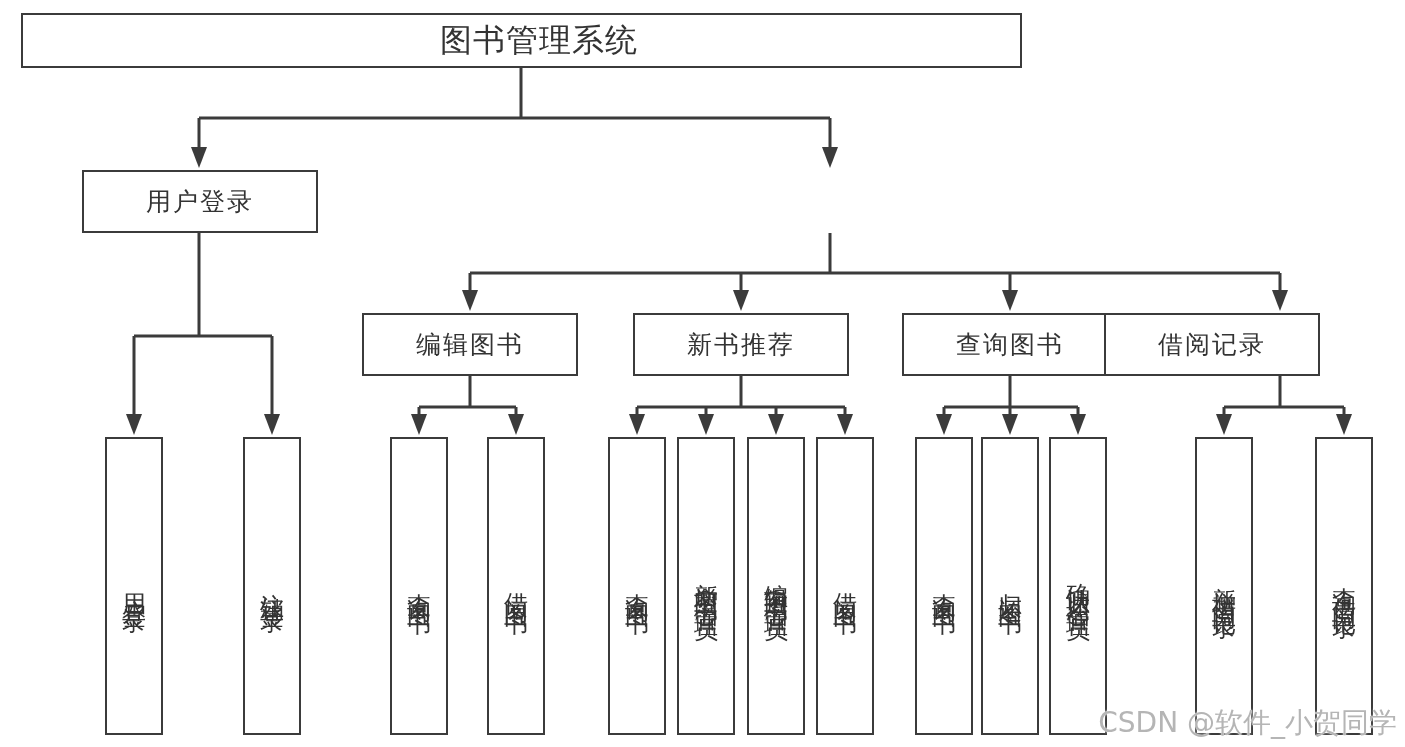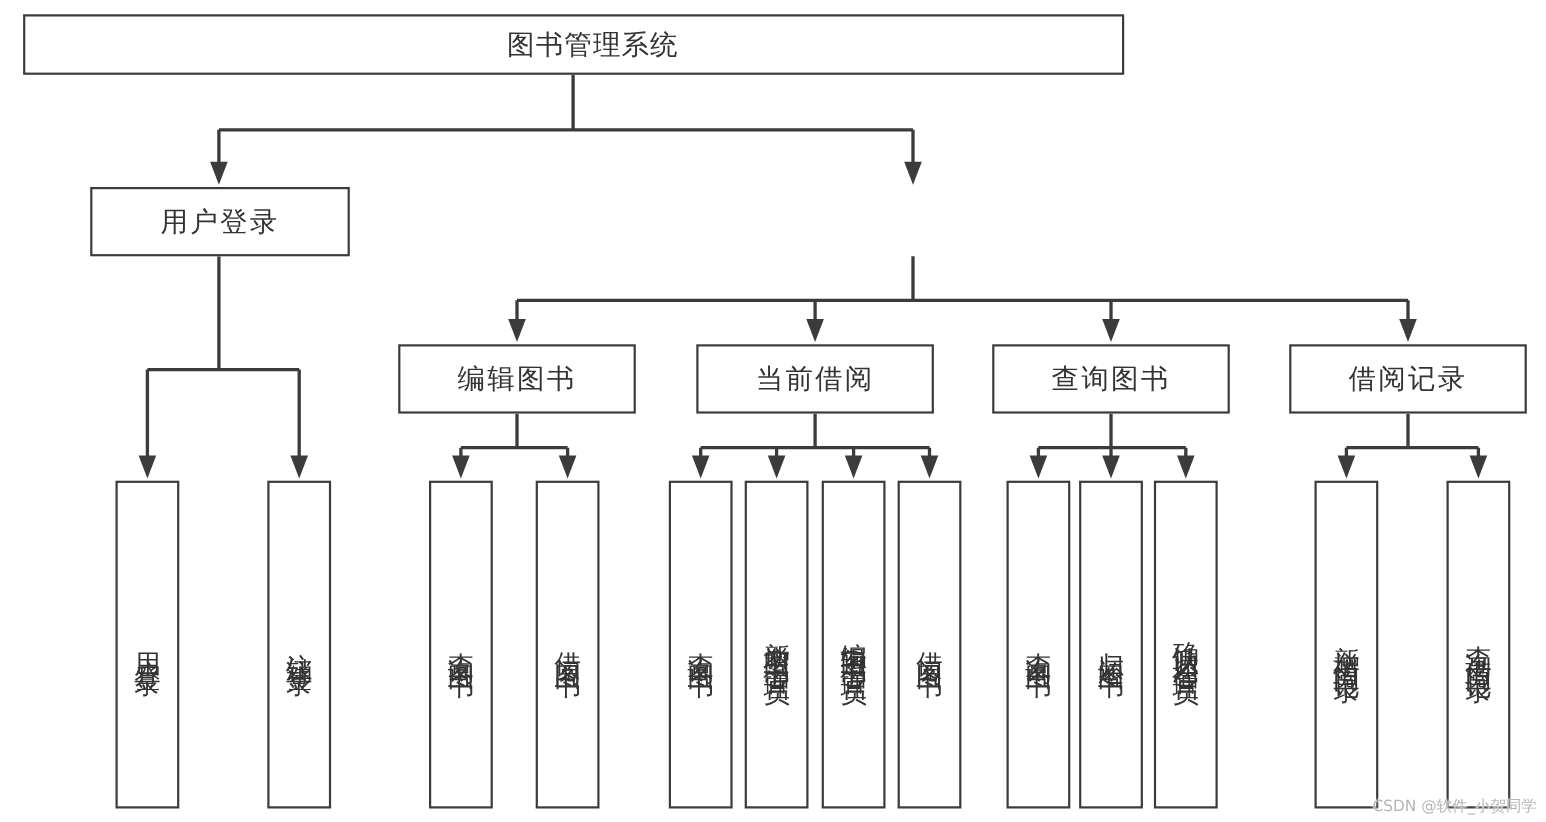--- a/index.html
+++ b/index.html
@@ -37,34 +37,34 @@
     position: absolute;
     border: 2px solid var(--line);
     background: var(--background);
     display: flex;
     align-items: center;
     justify-content: center;
     color: var(--text);
     z-index: 2;
   }
   .hnode { font-size: 25px; letter-spacing: 2px; white-space: nowrap; }
-  .root-node { font-size: 25px; letter-spacing: 1px; padding-left: 35px; }
+  .root-node { font-size: 32px; letter-spacing: 1px; padding-left: 35px; }
   .vnode span {
     writing-mode: vertical-rl;
     text-orientation: mixed;
     font-size: 24px;
     letter-spacing: 6px;
     line-height: 1;
   }
   .vnode.long span { letter-spacing: 5px; }
   .watermark {
     position: absolute;
     right: 8px;
     bottom: 5px;
-    font-size: 14px;
+    font-size: 28px;
     color: var(--watermark);
     text-shadow: 0 0 3px #ffffff, 0 0 1px #ffffff;
     z-index: 3;
     white-space: nowrap;
   }
 </style>
 </head>
 <body>
 
 <div class="canvas">
@@ -103,23 +103,23 @@
     <path d="M1280 376 V407 M1224 407 H1344 M1224 407 V421 M1344 407 V421"></path>
     <polygon points="1216,414 1232,414 1224,435"></polygon>
     <polygon points="1336,414 1352,414 1344,435"></polygon>
   </svg>
 
   <div class="node hnode root-node" style="left:21px; top:13px; width:1001px; height:55px;">图书管理系统</div>
 
   <div class="node hnode" style="left:82px; top:170px; width:236px; height:63px;">用户登录</div>
 
   <div class="node hnode" style="left:362px; top:313px; width:216px; height:63px;">编辑图书</div>
-  <div class="node hnode" style="left:633px; top:313px; width:216px; height:63px;">当前借阅</div>
+  <div class="node hnode" style="left:633px; top:313px; width:216px; height:63px;">新书推荐</div>
   <div class="node hnode" style="left:902px; top:313px; width:216px; height:63px;">查询图书</div>
-  <div class="node hnode" style="left:1172px; top:313px; width:216px; height:63px;">借阅记录</div>
+  <div class="node hnode" style="left:1104px; top:313px; width:216px; height:63px;">借阅记录</div>
 
   <div class="node vnode" style="left:105px; top:437px; width:58px; height:298px;">
     <span>用户登录</span>
   </div>
   <div class="node vnode" style="left:243px; top:437px; width:58px; height:298px;">
     <span>注销登录</span>
   </div>
 
   <div class="node vnode" style="left:390px; top:437px; width:58px; height:298px;">
     <span>查询图书</span>

